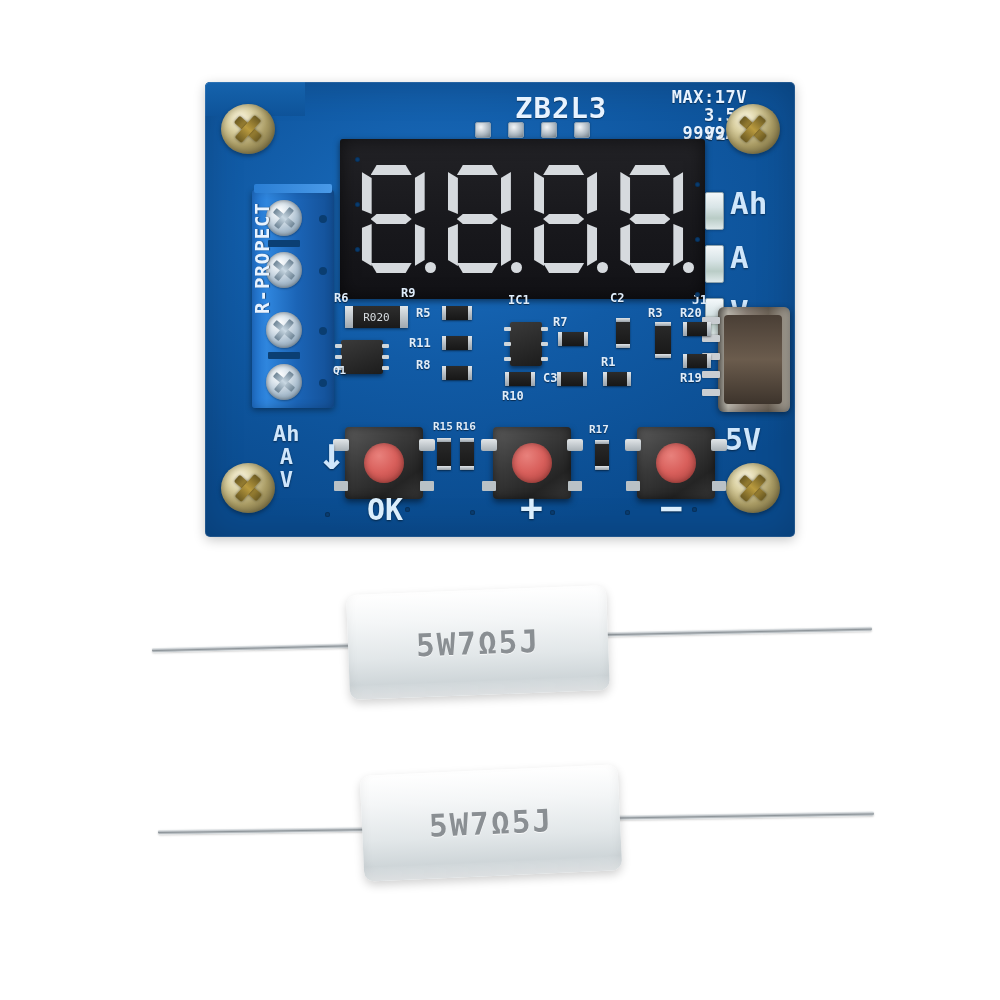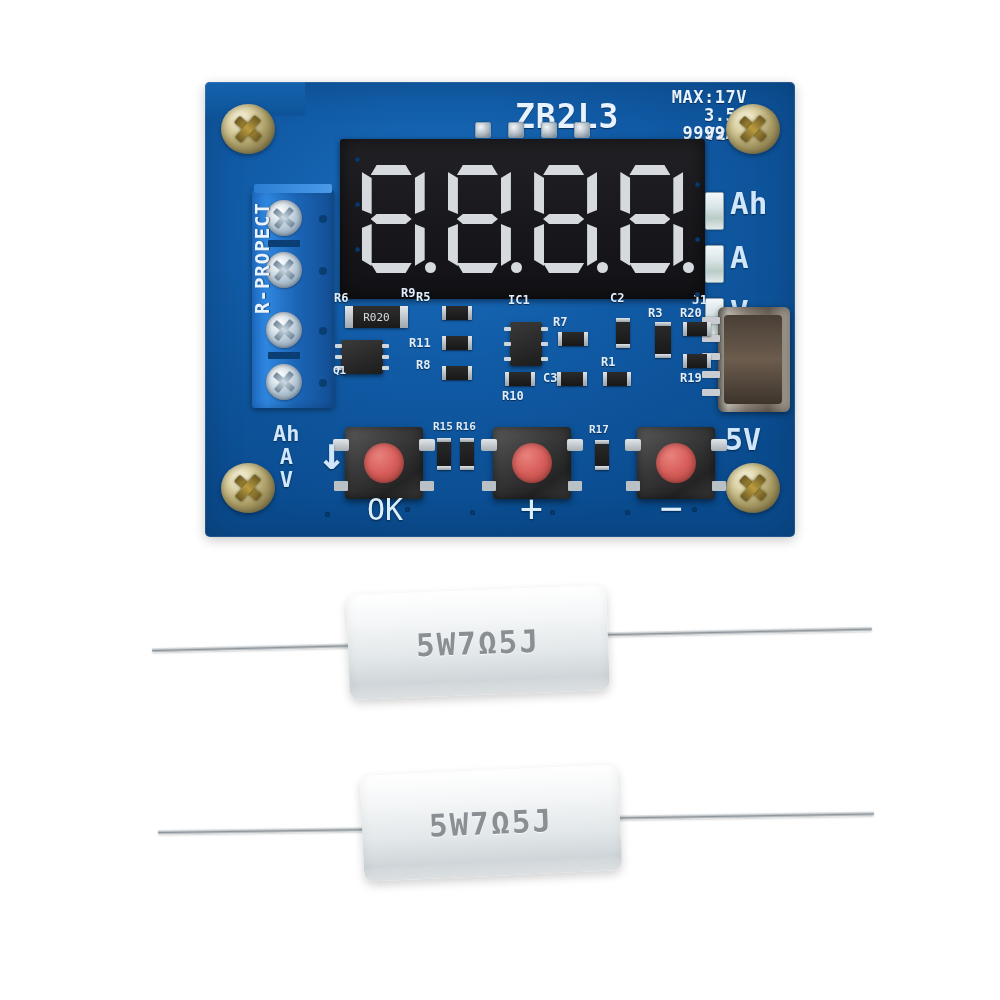--- a/index.html
+++ b/index.html
@@ -46,21 +46,21 @@
   .screw::before{width:30px;height:9px;transform:translate(-50%,-50%) rotate(42deg);}
   .screw::after{width:30px;height:9px;transform:translate(-50%,-50%) rotate(-48deg);}
   .screw.tl{left:16px;top:22px;}
   .screw.tr{left:521px;top:22px;}
   .screw.bl{left:16px;top:381px;}
   .screw.br{left:521px;top:381px;}
 
   
   .silk{position:absolute;color:#e8f3ff;font-weight:bold;letter-spacing:.5px;
         text-shadow:0 1px 1px rgba(0,0,0,.45);font-family:"DejaVu Sans Mono", monospace;}
-  .silk-model{left:310px;top:15px;font-size:33px;letter-spacing:1px;}
+  .silk-model{left:310px;top:9px;font-size:29px;letter-spacing:1px;}
   .silk-ver{left:500px;top:42px;font-size:17px;}
   .silk-spec{left:432px;top:6px;font-size:17px;line-height:18px;text-align:right;width:110px;}
 
   
   .pad-row{position:absolute;left:270px;top:40px;display:flex;gap:17px;}
   .pad{width:14px;height:14px;border-radius:2px;
        background:radial-gradient(circle at 35% 30%,#f2f5f7,#aab6c0 60%,#76838d 100%);
        border:1px solid #8fa2b3;box-shadow:0 0 2px rgba(0,0,0,.4);}
 
   
@@ -150,21 +150,21 @@
   .btn::before,.btn::after{content:"";position:absolute;width:16px;height:12px;
     background:linear-gradient(180deg,#e2e6e9,#a8b0b6);border-radius:2px;}
   .btn::before{left:-12px;top:12px;box-shadow:0 41px 0 -1px #b9c1c6;}
   .btn::after{right:-12px;top:12px;box-shadow:0 41px 0 -1px #b9c1c6;}
   .btn-cap{width:40px;height:40px;border-radius:50%;
     background:radial-gradient(circle at 38% 32%, #e8817c 0%, #d9605c 45%, #b94a46 80%, #9c3a37 100%);
     box-shadow:inset 0 0 6px rgba(0,0,0,.35);}
   .btn.b1{left:140px;top:345px;}
   .btn.b2{left:288px;top:345px;}
   .btn.b3{left:432px;top:345px;}
-  .btn-label{position:absolute;color:#dbeefc;font-weight:normal;font-family:"DejaVu Sans Mono", monospace;
+  .btn-label{position:absolute;color:#dbeefc;font-weight:bold;font-family:"DejaVu Sans Mono", monospace;
     text-shadow:0 1px 2px rgba(0,0,0,.5);}
   .btn-label.l1{left:162px;top:410px;font-size:30px;}
   .btn-label.l2{left:315px;top:404px;font-size:38px;}
   .btn-label.l3{left:455px;top:404px;font-size:38px;}
 
   
   .unitstack{position:absolute;left:68px;top:340px;color:#cfe6fb;font-weight:bold;
     font-family:"DejaVu Sans Mono", monospace;font-size:22px;line-height:23px;text-align:center;
     text-shadow:0 1px 2px rgba(0,0,0,.5);}
   .bigarrow{position:absolute;left:113px;top:348px;color:#cfe6fb;font-size:46px;font-weight:bold;
@@ -323,21 +323,21 @@
       <div class="ic-pin" style="left:-6px;top:4px"></div>
       <div class="ic-pin" style="left:-6px;top:15px"></div>
       <div class="ic-pin" style="left:-6px;top:26px"></div>
       <div class="ic-pin" style="right:-6px;top:4px"></div>
       <div class="ic-pin" style="right:-6px;top:15px"></div>
       <div class="ic-pin" style="right:-6px;top:26px"></div>
     </div>
     <div class="refdes" style="left:128px;top:282px;font-size:11px">Q1</div>
 
     <div class="smd" style="left:237px;top:224px;width:30px;height:14px"></div>
-    <div class="refdes" style="left:211px;top:208px">R5</div>
+    <div class="refdes" style="left:211px;top:224px">R5</div>
     <div class="smd" style="left:237px;top:254px;width:30px;height:14px"></div>
     <div class="refdes" style="left:204px;top:254px">R11</div>
     <div class="smd" style="left:237px;top:284px;width:30px;height:14px"></div>
     <div class="refdes" style="left:211px;top:276px">R8</div>
 
     <div class="ic" style="left:305px;top:240px;width:32px;height:44px;">
       <div class="ic-pin" style="left:-6px;top:5px"></div>
       <div class="ic-pin" style="left:-6px;top:20px"></div>
       <div class="ic-pin" style="left:-6px;top:35px"></div>
       <div class="ic-pin" style="right:-6px;top:5px"></div>

